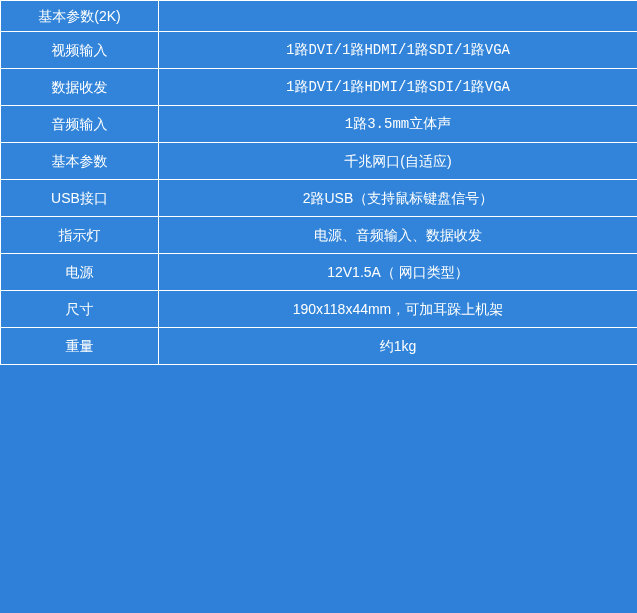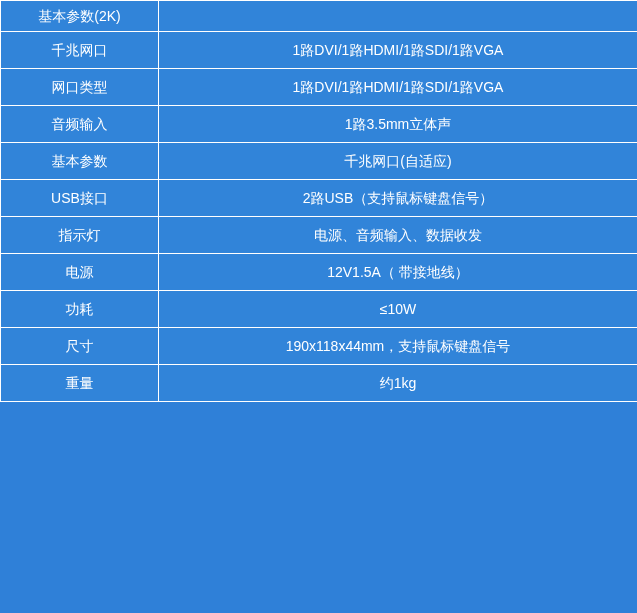--- a/index.html
+++ b/index.html
@@ -44,47 +44,47 @@
   tr.header-row td.value-cell {
     height: 30px;
   }
   .cell-inner {
     display: block;
     padding: 0 4px;
     white-space: nowrap;
     overflow: hidden;
   }
   .latin {
-    font-family: Liberation Sans, sans-serif;
+    font-family: Liberation Mono, monospace;
   }
 </style>
 </head>
 <body>
 
 <table class="spec-table">
   <tbody>
     <tr class="header-row">
       <td class="label-cell">
         <span class="cell-inner">基本参数(2K)</span>
       </td>
       <td class="value-cell">
         <span class="cell-inner"></span>
       </td>
     </tr>
     <tr>
       <td class="label-cell">
-        <span class="cell-inner">千兆网口</span>
+        <span class="cell-inner">视频输入</span>
       </td>
       <td class="value-cell">
         <span class="cell-inner latin">1路DVI/1路HDMI/1路SDI/1路VGA</span>
       </td>
     </tr>
     <tr>
       <td class="label-cell">
-        <span class="cell-inner">网口类型</span>
+        <span class="cell-inner">数据收发</span>
       </td>
       <td class="value-cell">
         <span class="cell-inner latin">1路DVI/1路HDMI/1路SDI/1路VGA</span>
       </td>
     </tr>
     <tr>
       <td class="label-cell">
         <span class="cell-inner">音频输入</span>
       </td>
       <td class="value-cell">
@@ -113,37 +113,29 @@
       </td>
       <td class="value-cell">
         <span class="cell-inner">电源、音频输入、数据收发</span>
       </td>
     </tr>
     <tr>
       <td class="label-cell">
         <span class="cell-inner">电源</span>
       </td>
       <td class="value-cell">
-        <span class="cell-inner">12V1.5A（ 带接地线）</span>
-      </td>
-    </tr>
-    <tr>
-      <td class="label-cell">
-        <span class="cell-inner">功耗</span>
-      </td>
-      <td class="value-cell">
-        <span class="cell-inner latin">≤10W</span>
+        <span class="cell-inner">12V1.5A（ 网口类型）</span>
       </td>
     </tr>
     <tr>
       <td class="label-cell">
         <span class="cell-inner">尺寸</span>
       </td>
       <td class="value-cell">
-        <span class="cell-inner">190x118x44mm，支持鼠标键盘信号</span>
+        <span class="cell-inner">190x118x44mm，可加耳跺上机架</span>
       </td>
     </tr>
     <tr>
       <td class="label-cell">
         <span class="cell-inner">重量</span>
       </td>
       <td class="value-cell">
         <span class="cell-inner">约1kg</span>
       </td>
     </tr>

